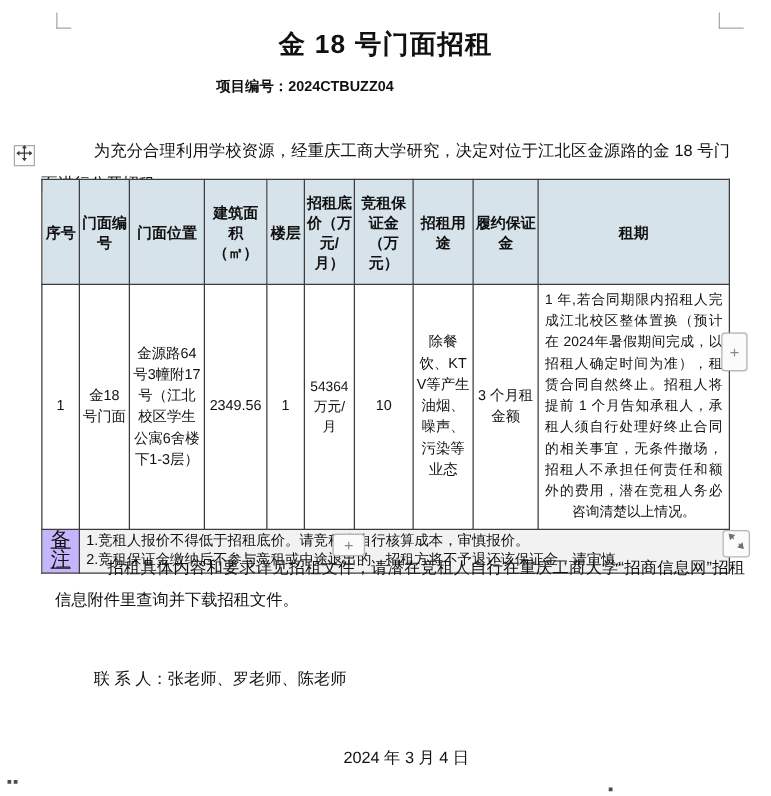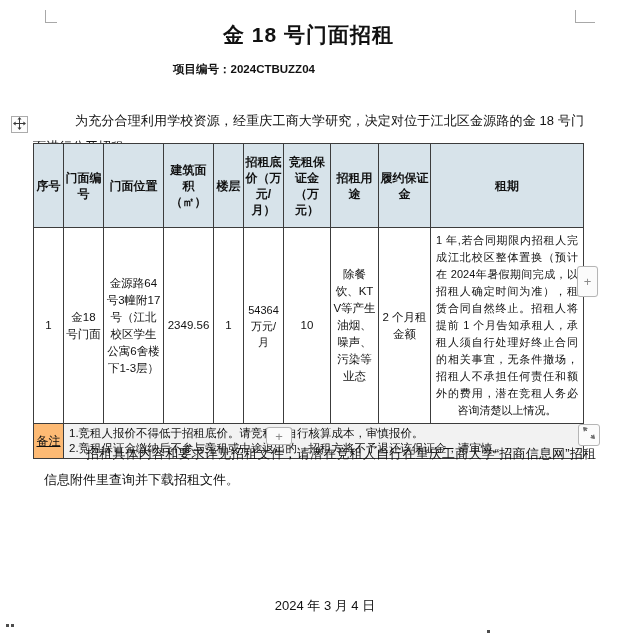--- a/index.html
+++ b/index.html
@@ -26,21 +26,21 @@
                word-break:break-all; overflow:hidden; }
   table.rent th { background:#d7e3ea; font-size:12px; font-weight:bold; text-align:center;
                padding:1px; line-height:16px; }
   tr.hdr { height:84px; }
   tr.data { height:164px; }
   tr.notes { height:33px; }
   td.c { text-align:center; font-size:11.5px; line-height:17px; padding:2px; }
   td.price { font-size:11px; line-height:16px; }
   td.term { font-size:11px; line-height:17px; text-align:justify; text-align-last:center;
             padding:4px 5px; }
-  td.note-label { background:#fdba74; text-align:center; font-size:12px; font-weight:normal;
+  td.note-label { background:#c4b5fd; text-align:center; font-size:16px; font-weight:normal;
             line-height:16px;text-decoration:underline; }
   td.note-body { background:#f2f2f2; font-size:11.5px; line-height:15px; padding:2px 5px;
             text-align:left; word-break:break-all; }
 
   
   .move-handle { position:absolute; left:11px; top:116px; width:17px; height:17px;
             border:1px solid #ababab; background:#fdfdfd; display:flex;
             align-items:center; justify-content:center; cursor:move; }
   .btn-plus { position:absolute; border:1px solid #b5b5b5; border-radius:3px; background:#fbfbfb;
             color:#8a8a8a; display:flex; align-items:center; justify-content:center;
@@ -121,21 +121,21 @@
     </tr>
     <tr class="data">
       <td class="c">1</td>
       <td class="c">金18号门面</td>
       <td class="c">金源路64号3幢附17号（江北校区学生公寓6舍楼下1-3层）</td>
       <td class="c">2349.56</td>
       <td class="c">1</td>
       <td class="c price">54364万元/月</td>
       <td class="c">10</td>
       <td class="c">除餐饮、KTV等产生油烟、噪声、污染等业态</td>
-      <td class="c">2 个月租金额</td>
+      <td class="c">3 个月租金额</td>
       <td class="term">1 年,若合同期限内招租人完成江北校区整体置换（预计在 2024年暑假期间完成，以招租人确定时间为准），租赁合同自然终止。招租人将提前 1 个月告知承租人，承租人须自行处理好终止合同的相关事宜，无条件撤场，招租人不承担任何责任和额外的费用，潜在竞租人务必咨询清楚以上情况。</td>
     </tr>
     <tr class="notes">
       <td class="note-label">备注</td>
       <td class="note-body" colspan="9">
         <div>1.竞租人报价不得低于招租底价。请竞租人自行核算成本，审慎报价。</div>
         <div>2.竞租保证金缴纳后不参与竞租或中途退出的，招租方将不予退还该保证金，请审慎。</div>
       </td>
     </tr>
   </tbody>
@@ -157,20 +157,21 @@
           <line x1="11.5" y1="11.5" x2="9" y2="9"></line>
           <polygon points="12.5,12.5 8.8,11.7 11.7,8.8"></polygon>
         </g>
       </svg>
     </span>
   </div>
 
   <div class="detail">招租具体内容和要求详见招租文件，请潜在竞租人自行在重庆工商大学“招商信息网”招租信息附件里查询并下载招租文件。</div>
 
 
+  <div class="contact-line"><span>联 系 人：</span><span>张老师、罗老师、陈老师</span></div>
 
   <div class="date-line">2024 年 3 月 4 日</div>
 
   <div class="dot dot1"></div>
   <div class="dot dot2"></div>
   <div class="dot dot3"></div>
 
 </div>
 
 </body></html>

